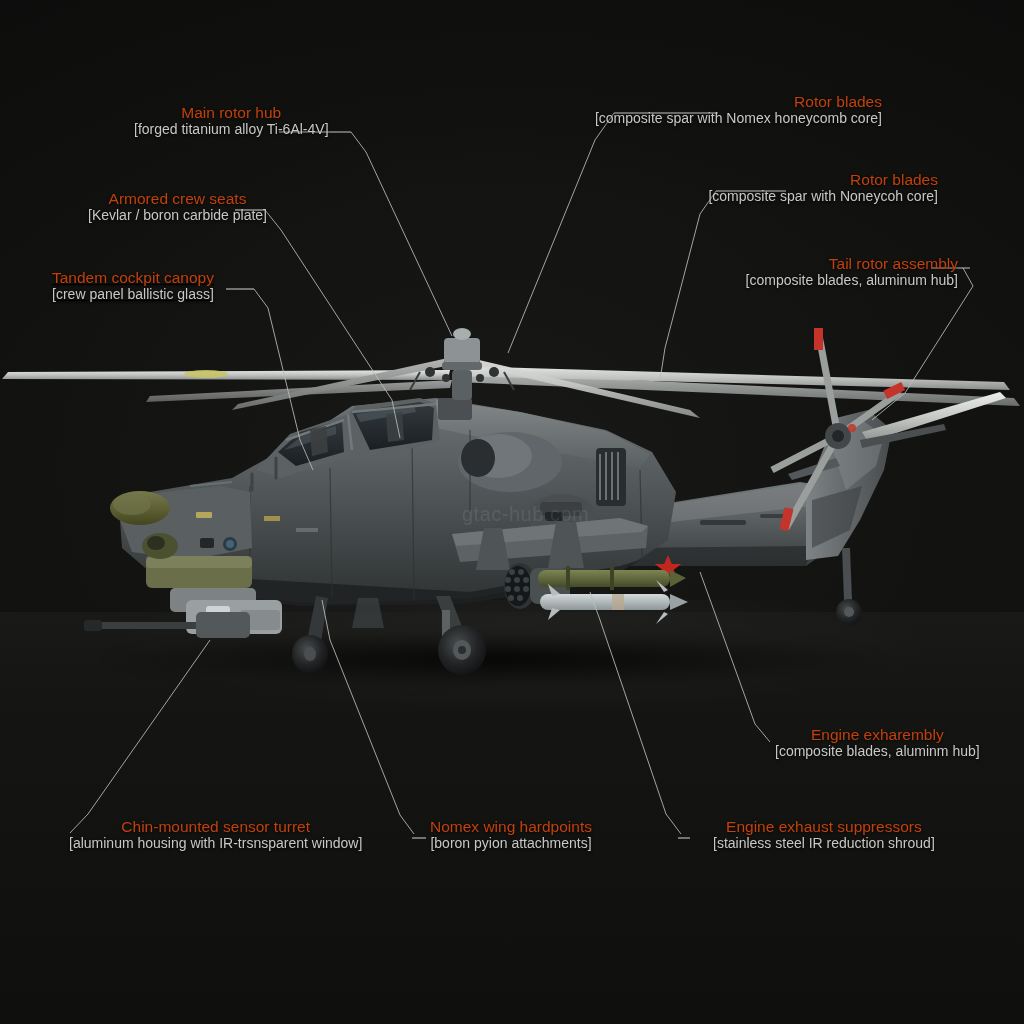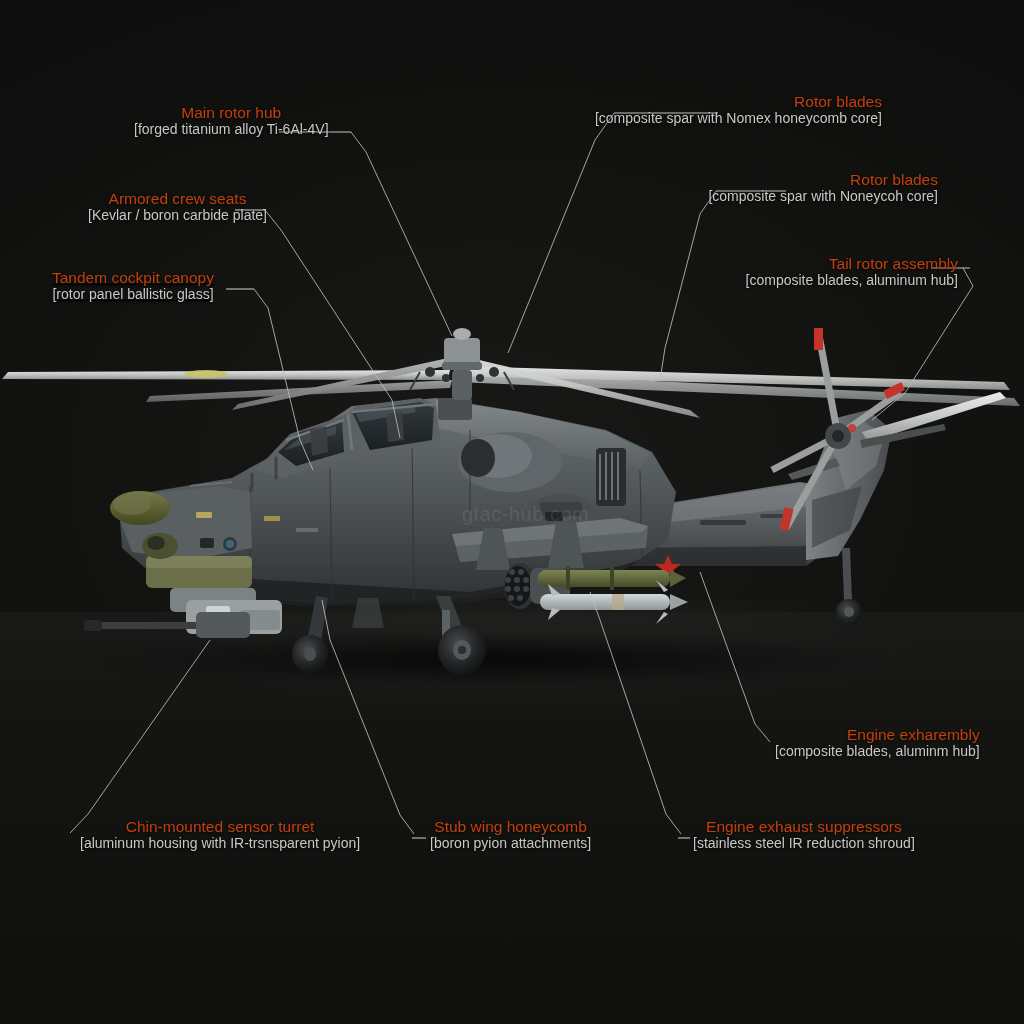--- a/index.html
+++ b/index.html
@@ -45,21 +45,21 @@
   .callout{position:absolute;white-space:nowrap;}
   .callout .ttl{
     font-size:15.5px;color:#c2410c;line-height:17px;
     text-shadow:0 1px 3px #000000cc;
   }
   .callout .sub{
     font-size:14px;color:#c8c8c5;line-height:14px;margin-top:1px;
     text-shadow:0 1px 3px #000000cc;
   }
   .callout.right{text-align:right;}
-  .callout.left{text-align:right;}
+  .callout.left{text-align:center;}
   .callout.center{text-align:center;}
 </style>
 </head>
 <body>
 
 <div id="stage">
 
   <div class="bg-vignette"></div>
   <div class="floor"></div>
   <div class="floor-glow"></div>
@@ -382,34 +382,34 @@
       <div class="callout center" style="left: 134px; top: 104px;">
         <div class="ttl">Main rotor hub</div>
         <div class="sub">[forged titanium alloy Ti-6Al-4V]</div>
       </div>
       <div class="callout center" style="left: 88px; top: 190px; text-align: center;">
         <div class="ttl">Armored crew seats</div>
         <div class="sub">[Kevlar / boron carbide plate]</div>
       </div>
       <div class="callout center" style="left: 52px; top: 269px; text-decoration: underline;">
         <div class="ttl">Tandem cockpit canopy</div>
-        <div class="sub">[rotor panel ballistic glass]</div>
+        <div class="sub">[crew panel ballistic glass]</div>
       </div>
       <div class="callout left" style="left: 775px; top: 726px;">
         <div class="ttl">Engine exharembly</div>
         <div class="sub">[composite blades, aluminm hub]</div>
       </div>
-      <div class="callout center" style="left: 80px; top: 818px;">
+      <div class="callout center" style="left: 69px; top: 818px;">
         <div class="ttl">Chin-mounted sensor turret</div>
-        <div class="sub">[aluminum housing with IR-trsnsparent pyion]</div>
+        <div class="sub">[aluminum housing with IR-trsnsparent window]</div>
       </div>
       <div class="callout center" style="left: 430px; top: 818px;">
-        <div class="ttl">Stub wing honeycomb</div>
+        <div class="ttl">Nomex wing hardpoints</div>
         <div class="sub">[boron pyion attachments]</div>
       </div>
-      <div class="callout center" style="left: 693px; top: 818px;">
+      <div class="callout center" style="left: 713px; top: 818px;">
         <div class="ttl">Engine exhaust suppressors</div>
         <div class="sub">[stainless steel IR reduction shroud]</div>
       </div>
     </div>
 
   <div class="watermark">gtac-hub.com</div>
 </div>
 
 </body></html>

